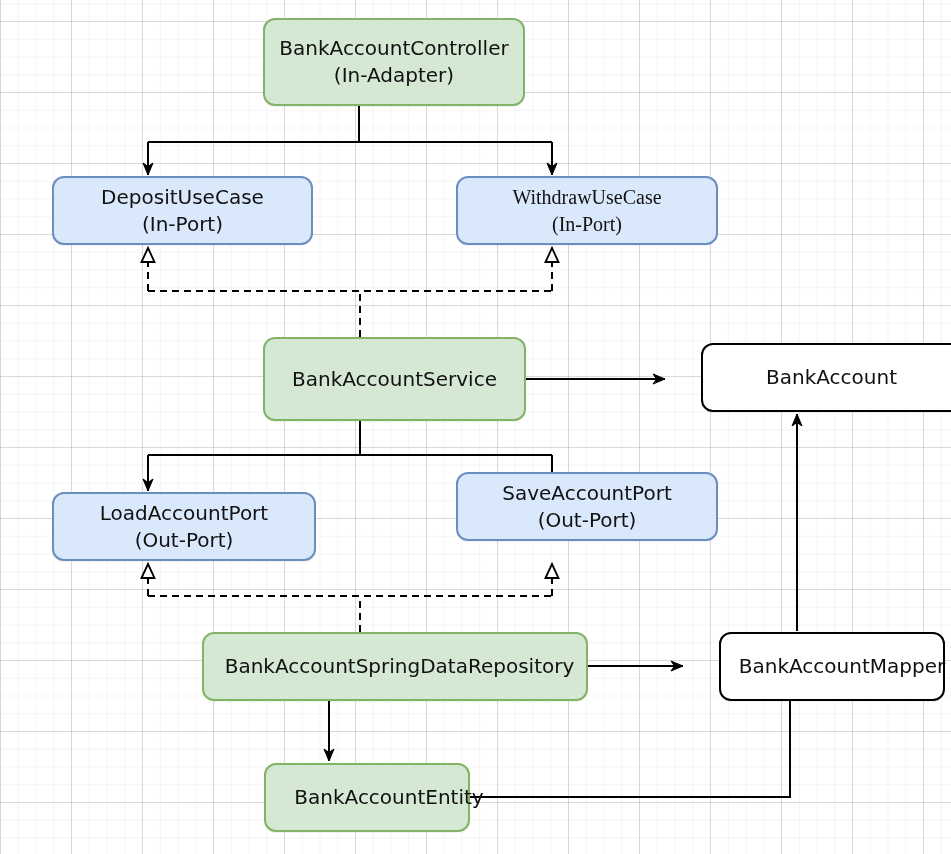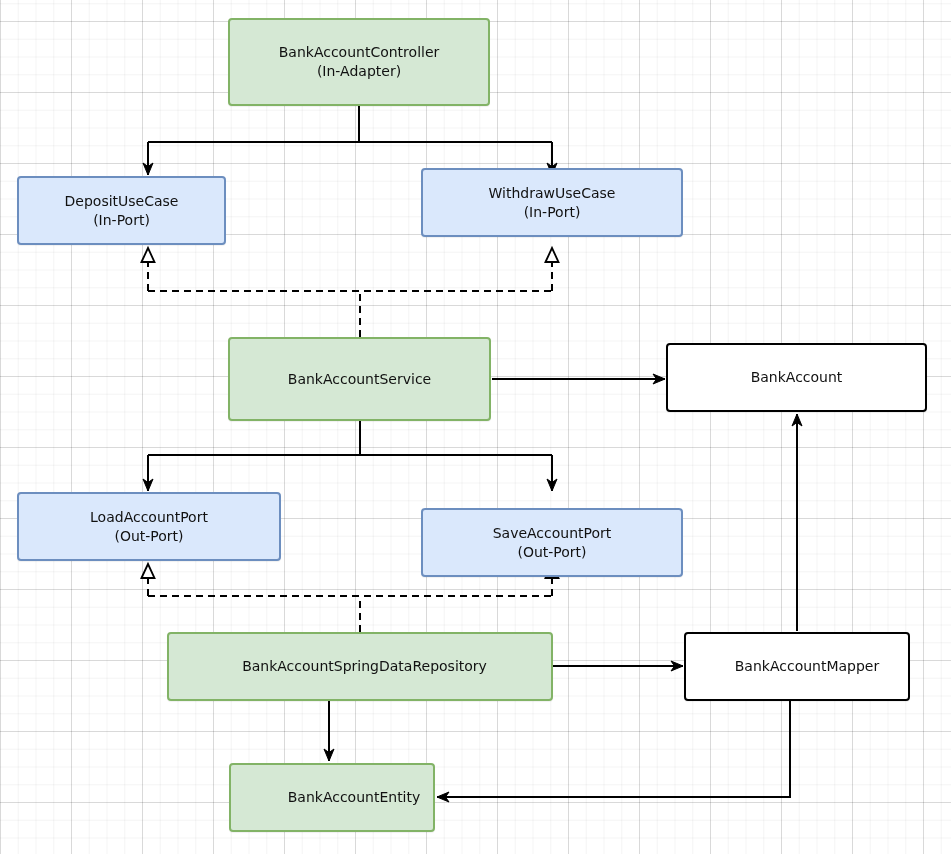--- a/index.html
+++ b/index.html
@@ -16,26 +16,27 @@
       linear-gradient(to bottom, rgba(0,0,0,0.045) 1px, transparent 1px);
     background-size:71px 71px, 71px 71px, 17.75px 17.75px, 17.75px 17.75px;
     background-position:0 0, 0 21px, 0 0, 0 3.25px;
   }
   svg.connectors{position:absolute;left:0;top:0;width:951px;height:854px;}
   .edge{stroke:#000000;stroke-width:2;fill:none;}
   .edge.dashed{stroke-dasharray:7 5;}
   .node{
     position:absolute;
     box-sizing:border-box;
-    border-radius:4px;
+    border-radius:12px;
     display:flex;flex-direction:column;
     align-items:center;justify-content:center;
     text-align:center;
-    font-size:14px;line-height:1.35;color:#111111;
+    font-size:20px;line-height:1.35;color:#111111;
     box-shadow:0 1px 1px rgba(0,0,0,0.06);
+    margin-left:35px;
   }
   .node.green{background:#d5e8d4;border:2px solid #82b366;}
   .node.blue{background:#dae8fc;border:2px solid #6c8ebf;}
   .node.white{background:#ffffff;border:2px solid #000000;}
   .node .title,.node .subtitle{white-space:nowrap;}
 </style>
 </head>
 <body>
 
 <div class="canvas">
@@ -93,44 +94,44 @@
     <g>
       <path class="edge" d="M790,701 L790,797 L437,797" marker-end="url(#arrowFilled)"></path>
     </g>
   </svg>
 
   <div class="node green" style="left:228px;top:18px;width:262px;height:88px;">
     <span class="title">BankAccountController</span>
     <span class="subtitle">(In-Adapter)</span>
   </div>
 
-  <div class="node blue" style="left:17px;top:176px;width:209px;height:69px;">
+  <div class="node blue" style="left:17px;top:176px;width:261px;height:69px;">
     <span class="title">DepositUseCase</span>
     <span class="subtitle">(In-Port)</span>
   </div>
 
-  <div class="node blue" style="left:421px;top:168px;width:262px;height:69px;">
+  <div class="node blue" style="left:421px;top:176px;width:262px;height:69px;font-family:Liberation Serif, serif;">
     <span class="title">WithdrawUseCase</span>
     <span class="subtitle">(In-Port)</span>
   </div>
 
   <div class="node green" style="left:228px;top:337px;width:263px;height:84px;">
     <span class="title">BankAccountService</span>
   </div>
 
   <div class="node white" style="left:666px;top:343px;width:261px;height:69px;">
     <span class="title">BankAccount</span>
   </div>
 
   <div class="node blue" style="left:17px;top:492px;width:264px;height:69px;">
     <span class="title">LoadAccountPort</span>
     <span class="subtitle">(Out-Port)</span>
   </div>
 
-  <div class="node blue" style="left:421px;top:508px;width:262px;height:69px;">
+  <div class="node blue" style="left:421px;top:472px;width:262px;height:69px;">
     <span class="title">SaveAccountPort</span>
     <span class="subtitle">(Out-Port)</span>
   </div>
 
   <div class="node green" style="left:167px;top:632px;width:386px;height:69px;padding-left:9px;">
     <span class="title">BankAccountSpringDataRepository</span>
   </div>
 
   <div class="node white" style="left:684px;top:632px;width:226px;height:69px;padding-left:20px;">
     <span class="title">BankAccountMapper</span>

